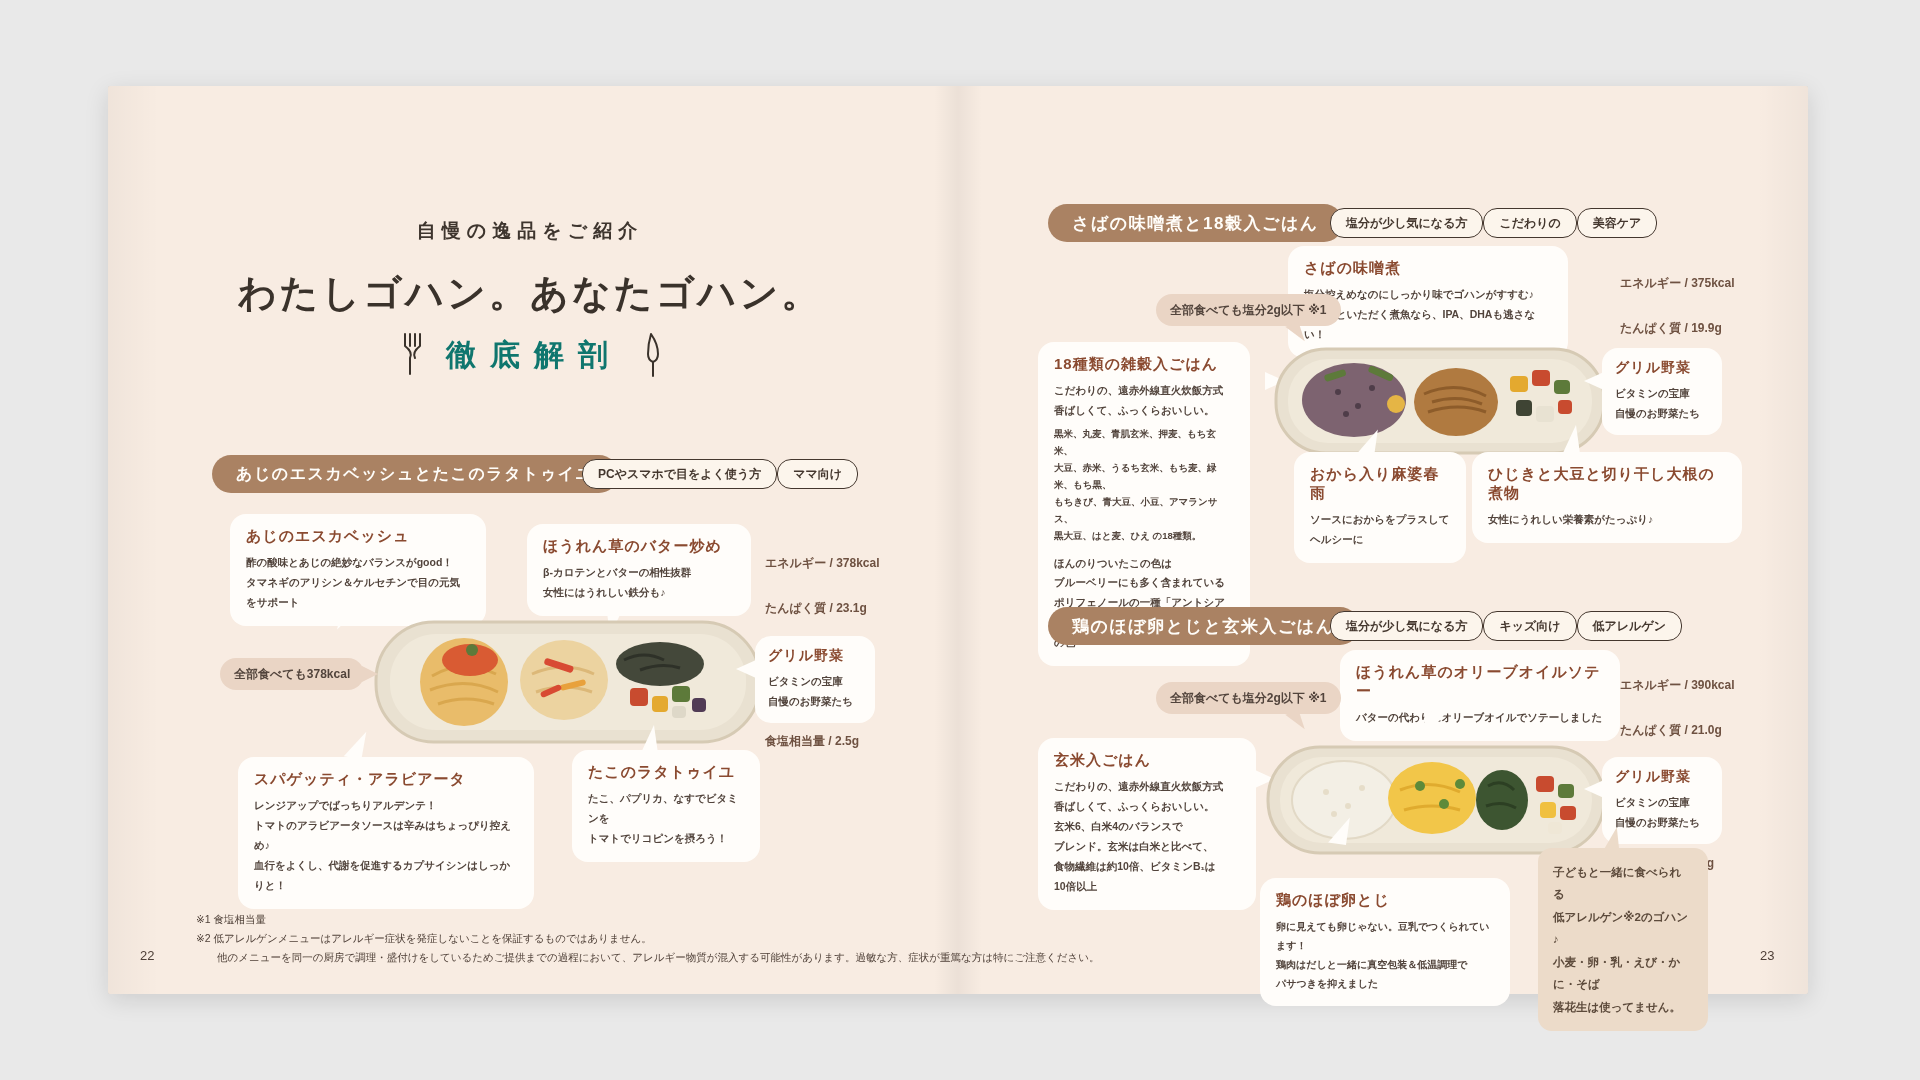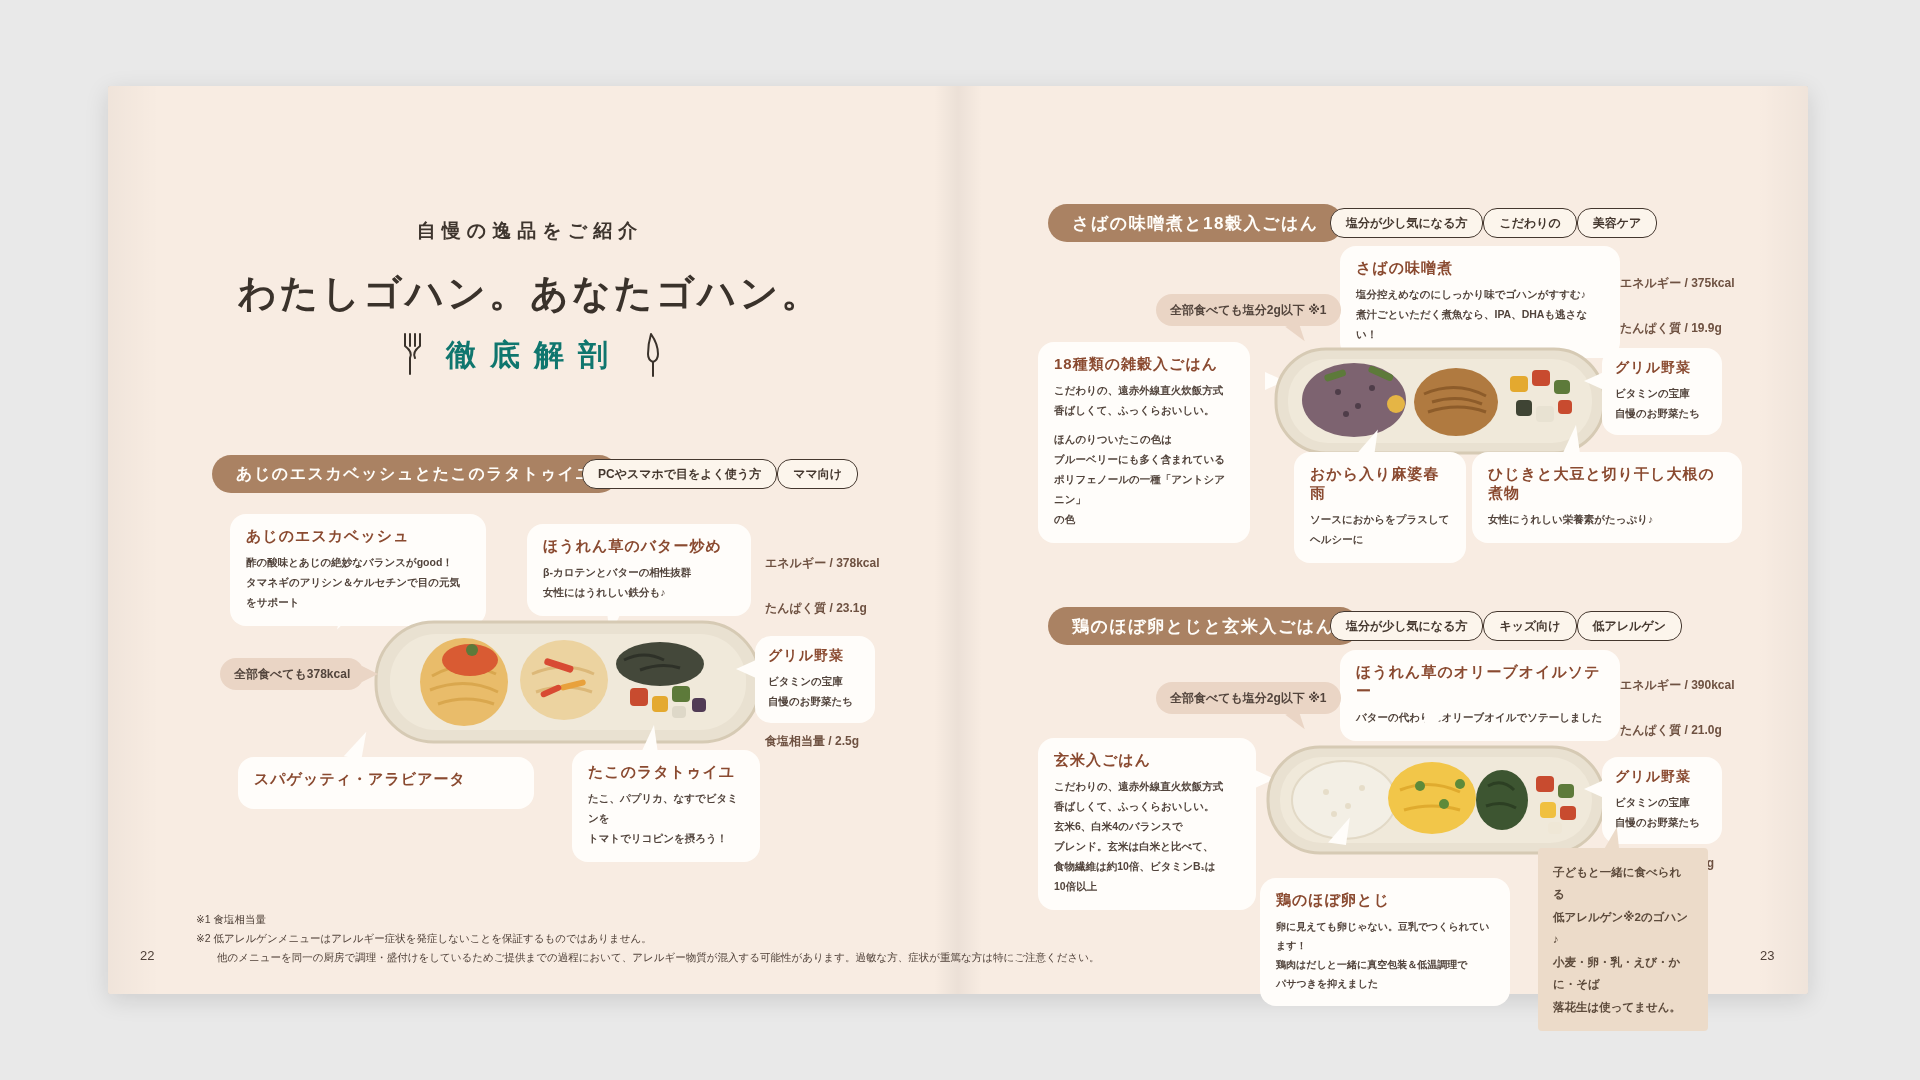--- a/index.html
+++ b/index.html
@@ -22,21 +22,21 @@
          border:1.4px solid #44372e; background:#fcf5ec; color:#44372e; font-size:12px; font-weight:bold; white-space:nowrap; }
   .callout { background:#fffdfa; border-radius:16px; padding:13px 16px; }
   .callout h4 { font-size:15px; color:#8a4a30; letter-spacing:1px; margin-bottom:7px; font-weight:bold; }
   .callout p { font-size:10.5px; line-height:1.9; color:#52443c; white-space:pre-line; font-weight:bold; }
   .callout p.detail { font-size:9.5px; line-height:1.8; margin-top:4px; }
   .callout p.note { margin-top:9px; }
   .nutri { font-size:12px; line-height:1.85; color:#6e5141; font-weight:bold; white-space:pre-line; }
   .nutri span { display:block; }
   .bubble { height:32px; display:inline-flex; align-items:center; padding:0 14px; border-radius:16px;
             background:#ead5c5; color:#52443c; font-size:12px; font-weight:bold; white-space:nowrap; }
-  .beige-box { background:#ecdbc9; border-radius:4px; padding:13px 15px; font-size:11.5px; line-height:1.95;
+  .beige-box { background:#ecdbc9; border-radius:14px; padding:13px 15px; font-size:11.5px; line-height:1.95;
                color:#5c4a3b; font-weight:bold; white-space:pre-line; }
   .footnotes { font-size:10.5px; line-height:1.8; color:#4f4038; white-space:pre-line; }
   .pagenum { font-size:13px; color:#4f4038; }
   .tail { position:absolute; width:0; height:0; }
   .t-down-w { border-top:30px solid #fffdfa; border-right:20px solid transparent; }
   .t-up-w { border-bottom:28px solid #fffdfa; border-left:18px solid transparent; }
   .t-left-w { border-right:20px solid #fffdfa; border-top:9px solid transparent; border-bottom:9px solid transparent; }
   .t-right-w { border-left:20px solid #fffdfa; border-top:9px solid transparent; border-bottom:9px solid transparent; }
   .t-right-b { border-left:16px solid #ead5c5; border-top:8px solid transparent; border-bottom:8px solid transparent; }
   .t-down-b { border-top:20px solid #ead5c5; border-left:14px solid transparent; }
@@ -116,20 +116,23 @@
       <div class="abs callout" style="left:647px; top:550px; width:120px; padding:11px 13px;">
         <h4 style="font-size:14px;">グリル野菜</h4>
         <p>ビタミンの宝庫
 自慢のお野菜たち</p>
       </div>
       <i class="abs tail t-left-w" style="left:628px; top:574px;"></i>
 
       <i class="abs tail t-up-w" style="left:238px; top:644px; transform:rotate(10deg);"></i>
       <div class="abs callout" style="left:130px; top:671px; width:296px;">
         <h4>スパゲッティ・アラビアータ</h4>
+        <p>レンジアップでばっちりアルデンテ！
+トマトのアラビアータソースは辛みはちょっぴり控えめ♪
+血行をよくし、代謝を促進するカプサイシンはしっかりと！</p>
       </div>
 
       <i class="abs tail t-up-w" style="left:530px; top:640px; transform:rotate(-8deg);"></i>
       <div class="abs callout" style="left:464px; top:664px; width:188px;">
         <h4>たこのラタトゥイユ</h4>
         <p>たこ、パプリカ、なすでビタミンを
 トマトでリコピンを摂ろう！</p>
       </div>
 
       <div class="abs footnotes" style="left:88px; top:824px; width:1200px;">※1 食塩相当量
@@ -140,21 +143,21 @@
 
     <div>
 
       <div class="abs badge" style="left:940px; top:118px; font-size:17px;">さばの味噌煮と18穀入ごはん</div>
       <div class="abs tag-row" style="left:1222px; top:122px;">
         <span class="tag">塩分が少し気になる方</span>
         <span class="tag">こだわりの</span>
         <span class="tag">美容ケア</span>
       </div>
 
-      <div class="abs callout" style="left:1232px; top:160px; width:280px;">
+      <div class="abs callout" style="left:1180px; top:160px; width:280px;">
         <h4>さばの味噌煮</h4>
         <p>塩分控えめなのにしっかり味でゴハンがすすむ♪
 煮汁ごといただく煮魚なら、IPA、DHAも逃さない！</p>
       </div>
       <i class="abs tail t-down-w" style="left:1300px; top:244px; transform:rotate(6deg);"></i>
 
       <div class="abs nutri" style="left:1512px; top:164px;">
         <span>エネルギー / 375kcal</span>
         <span>たんぱく質 / 19.9g</span>
         <span>脂質 / 16.2g</span>
@@ -163,20 +166,24 @@
         
       </div>
 
       <div class="abs bubble" style="left:1048px; top:208px;">全部食べても塩分2g以下 ※1</div>
       <i class="abs tail t-down-b" style="left:1180px; top:238px; transform:rotate(-18deg);"></i>
 
       <div class="abs callout" style="left:930px; top:256px; width:212px;">
         <h4>18種類の雑穀入ごはん</h4>
         <p>こだわりの、遠赤外線直火炊飯方式
 香ばしくて、ふっくらおいしい。</p>
+        <p class="detail">黒米、丸麦、青肌玄米、押麦、もち玄米、
+大豆、赤米、うるち玄米、もち麦、緑米、もち黒、
+もちきび、青大豆、小豆、アマランサス、
+黒大豆、はと麦、ひえ の18種類。</p>
         <p class="note">ほんのりついたこの色は
 ブルーベリーにも多く含まれている
 ポリフェノールの一種「アントシアニン」
 の色</p>
       </div>
       <i class="abs tail t-right-w" style="left:1157px; top:286px;"></i>
 
       <svg class="abs" style="left:1164px; top:258px;" width="336" height="114" viewBox="0 0 336 114">
         <rect x="4" y="5" width="328" height="104" rx="50" fill="#e9e1d1" stroke="#d6cab4" stroke-width="3"></rect>
         <rect x="16" y="15" width="304" height="84" rx="40" fill="#f0e9da"></rect>

